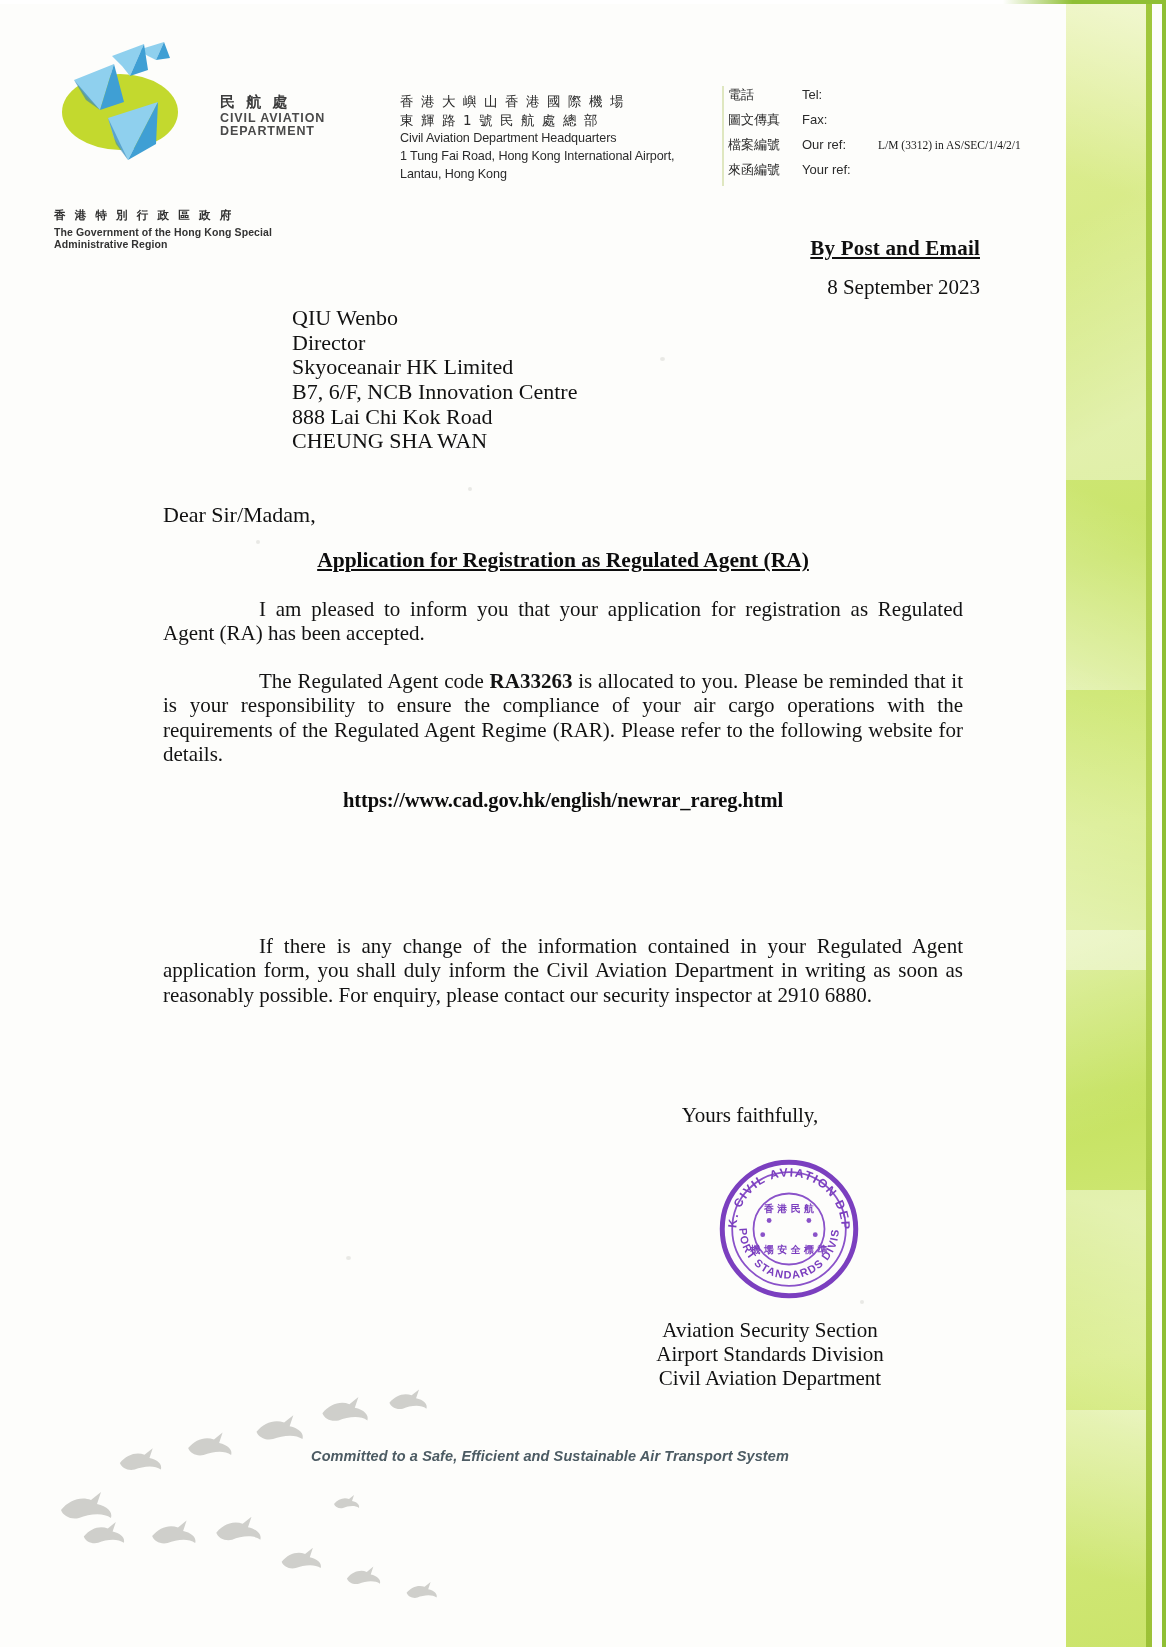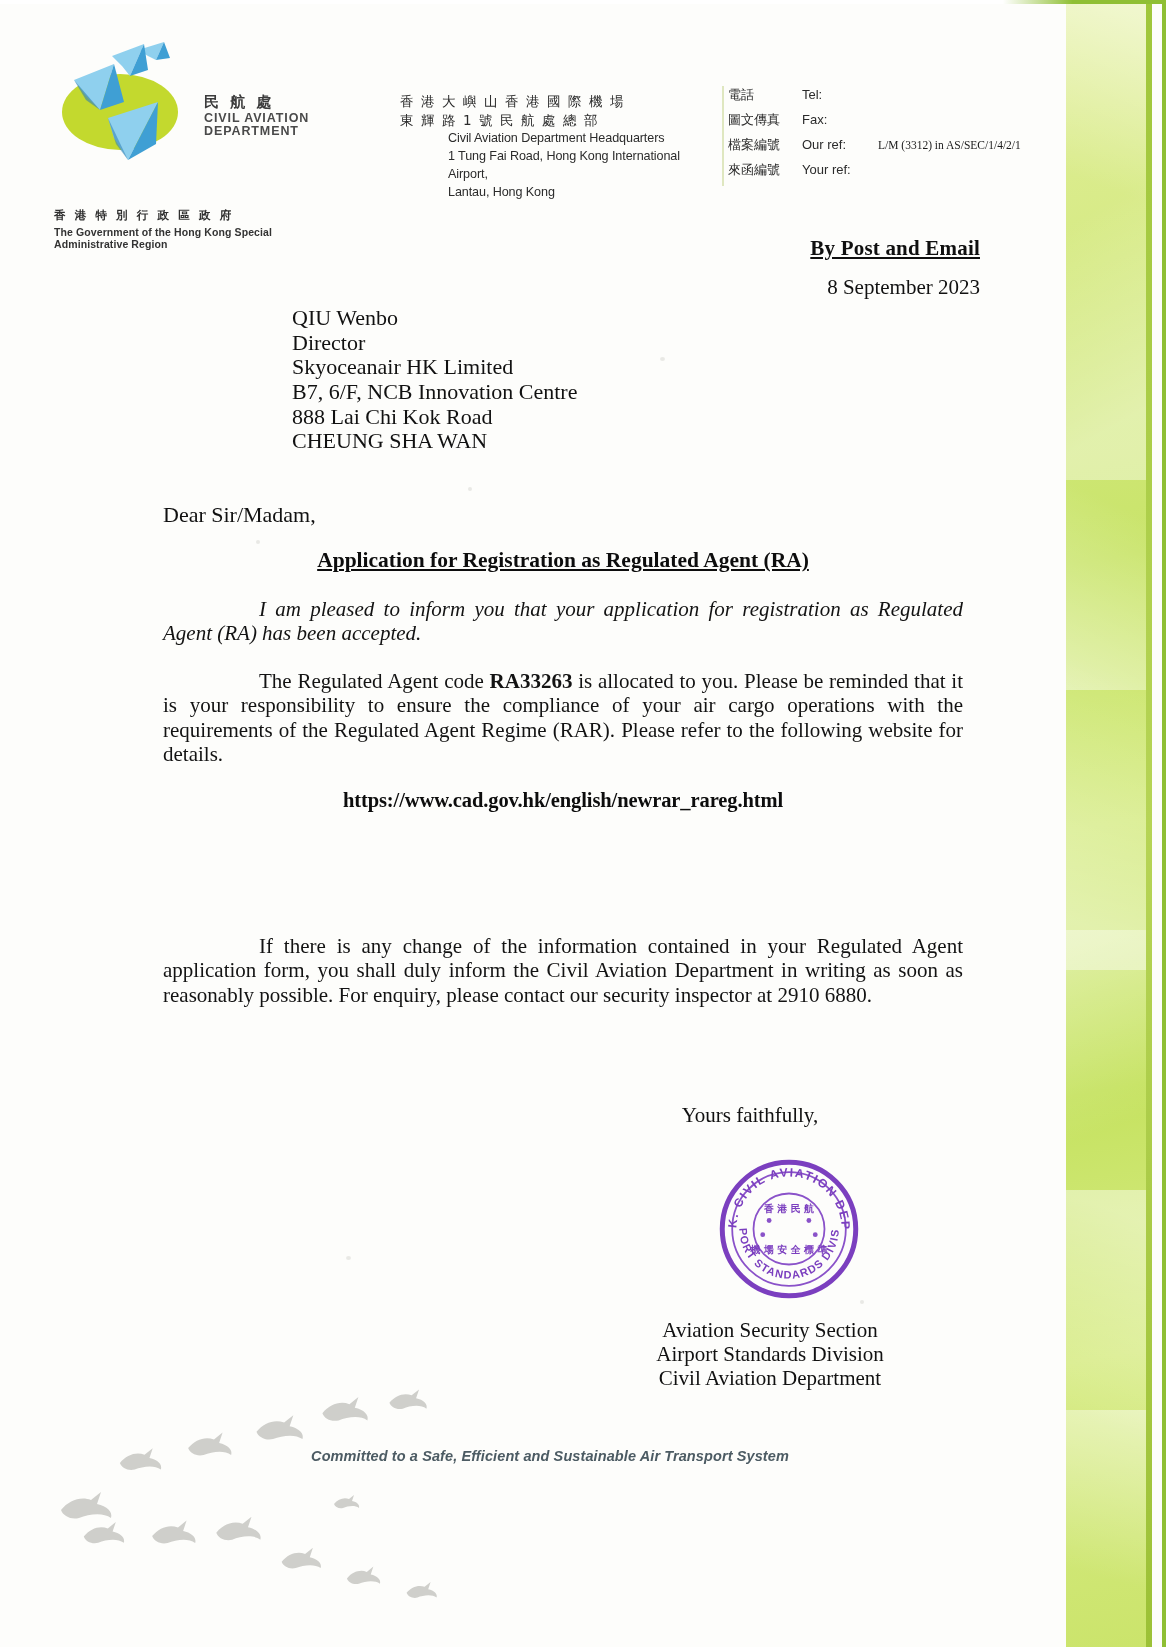--- a/index.html
+++ b/index.html
@@ -54,21 +54,21 @@
   .page-border-top {
     position: absolute; top: 0; left: 0; width: 1166px; height: 4px;
     background: linear-gradient(90deg,#ffffff 0%,#ffffff 86%,#8fbf34 92%,#8fbf34 100%);
   }
 
   
   .letterhead { position: absolute; top: 34px; left: 0; width: 1040px; height: 200px; }
 
   .logo-wrap { position: absolute; left: 52px; top: 6px; width: 290px; height: 190px; }
   .logo-mark { position: absolute; left: 0; top: 0; width: 160px; height: 150px; }
-  .logo-text { position: absolute; left: 152px; top: 55px; line-height: 1.02; }
+  .logo-text { position: absolute; left: 168px; top: 55px; line-height: 1.02; }
   .logo-cn {
     font-family: "DejaVu Sans", sans-serif;
     font-size: 15px; font-weight: 700; color: #3c3c3c;
     letter-spacing: 3px;
   }
   .logo-en1 {
     font-family: "Liberation Sans", sans-serif;
     font-size: 12.5px; font-weight: 600; color: #4a4a4a;
     letter-spacing: 0.9px; margin-top: 2px;
   }
@@ -91,21 +91,21 @@
   .addr-block {
     position: absolute; left: 400px; top: 58px; width: 310px;
     line-height: 1.42;
   }
   .addr-cn {
     font-family: "DejaVu Sans", sans-serif;
     font-size: 13.5px; color: #2b2b2b; letter-spacing: 1.6px;
   }
   .addr-en {
     font-family: "Liberation Sans", sans-serif;
-    font-size: 12.6px; color: #2b2b2b; letter-spacing: -0.1px; margin-left: 48px;
+    font-size: 12.6px; color: #2b2b2b; letter-spacing: -0.1px;
   }
 
   .contact-block {
     position: absolute; left: 722px; top: 52px; width: 310px;
     border-left: 2px solid #dfe7c0; padding-left: 4px;
   }
   .contact-row { display: flex; align-items: baseline; height: 25px; }
   .c-cn {
     font-family: "DejaVu Sans", sans-serif;
     font-size: 13px; color: #2b2b2b; width: 74px; letter-spacing: 0px;
@@ -139,21 +139,21 @@
     position: absolute; left: 163px; top: 548px; width: 800px; text-align: center;
     font-size: 21.5px; font-weight: bold; text-decoration: underline; color: #0d0d0d;
   }
 
   .para {
     position: absolute; left: 163px; width: 800px;
     font-size: 21px; line-height: 1.16; color: #131313;
     text-align: justify; text-indent: 96px;
     text-justify: inter-word;
   }
-  .para.p1 { top: 597px; font-style: italic; }
+  .para.p1 { top: 597px; }
   .para.p2 { top: 669px; }
   .para.p3 { top: 838px; }
   .para.p4 { top: 934px; }
 
   .url-line {
     position: absolute; left: 163px; top: 789px; width: 800px; text-align: center;
     font-size: 20.5px; font-weight: bold; color: #0d0d0d; letter-spacing: -0.1px;
   }
 
   .yours {

